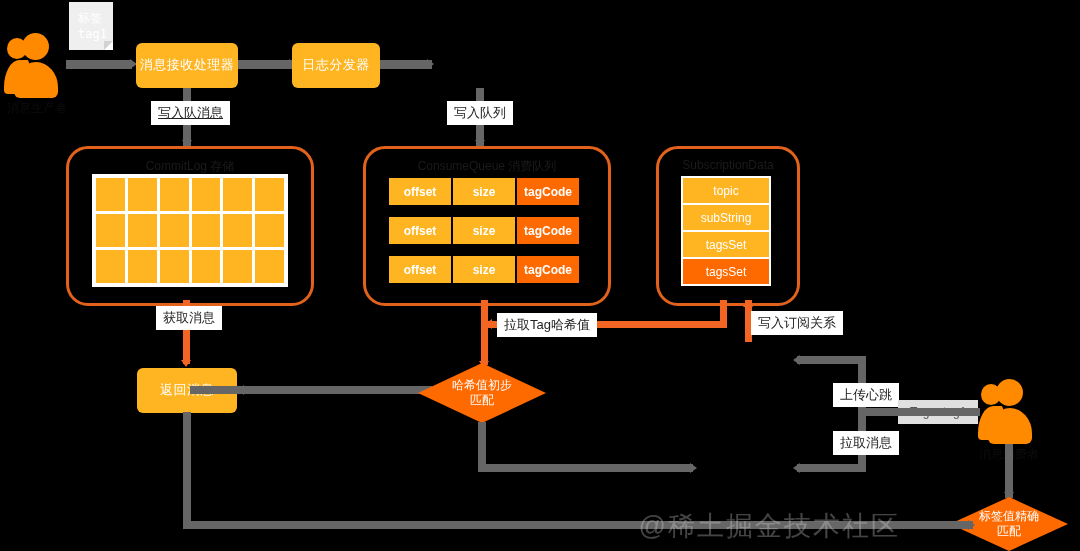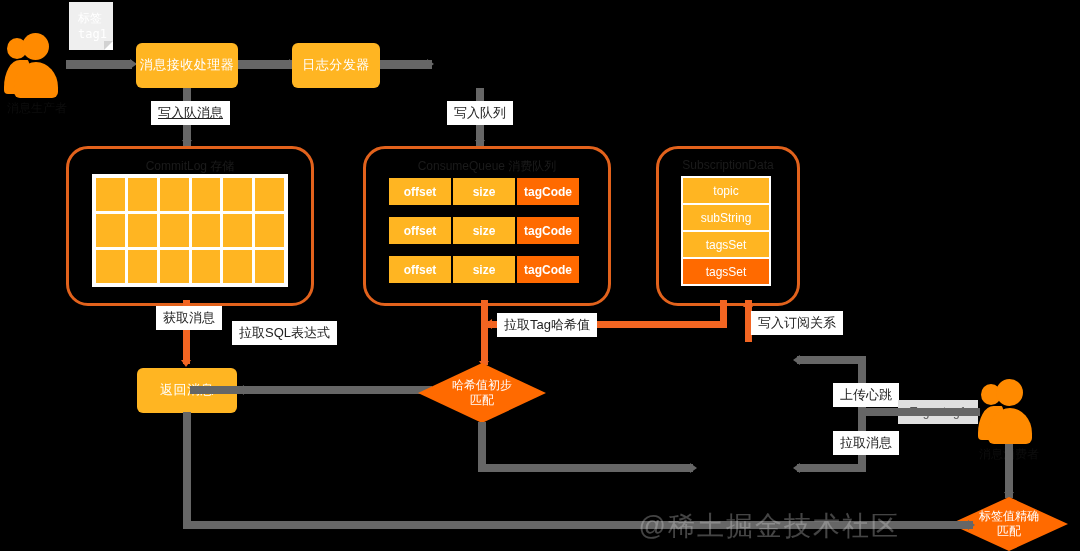--- a/index.html
+++ b/index.html
@@ -181,21 +181,20 @@
     <div class="it amber">tagsSet</div>
     <div class="it deep">tagsSet</div>
   </div>
 
   <div class="conn orange" style="left:183px;top:300px;width:7px;height:64px;"></div>
   <div class="label" style="left:156px;top:306px;text-align:right;">获取消息</div>
   <div class="arrow down o" style="left:181px;top:360px;"></div>
 
   <div class="node amber" style="left:137px;top:368px;width:100px;height:45px;">返回消息</div>
 
-  <div class="label" style="left:232px;top:321px;">拉取SQL表达式</div>
 
   <div class="conn" style="left:190px;top:386px;width:242px;height:8px;"></div>
   <div class="arrow left" style="left:237px;top:385px;"></div>
 
   <div class="conn orange" style="left:481px;top:300px;width:7px;height:65px;"></div>
   <div class="arrow down o" style="left:479px;top:361px;"></div>
 
   <div class="conn orange" style="left:488px;top:321px;width:238px;height:7px;"></div>
   <div class="conn orange" style="left:720px;top:300px;width:7px;height:28px;"></div>
   <div class="label" style="left:497px;top:313px;">拉取Tag哈希值</div>

